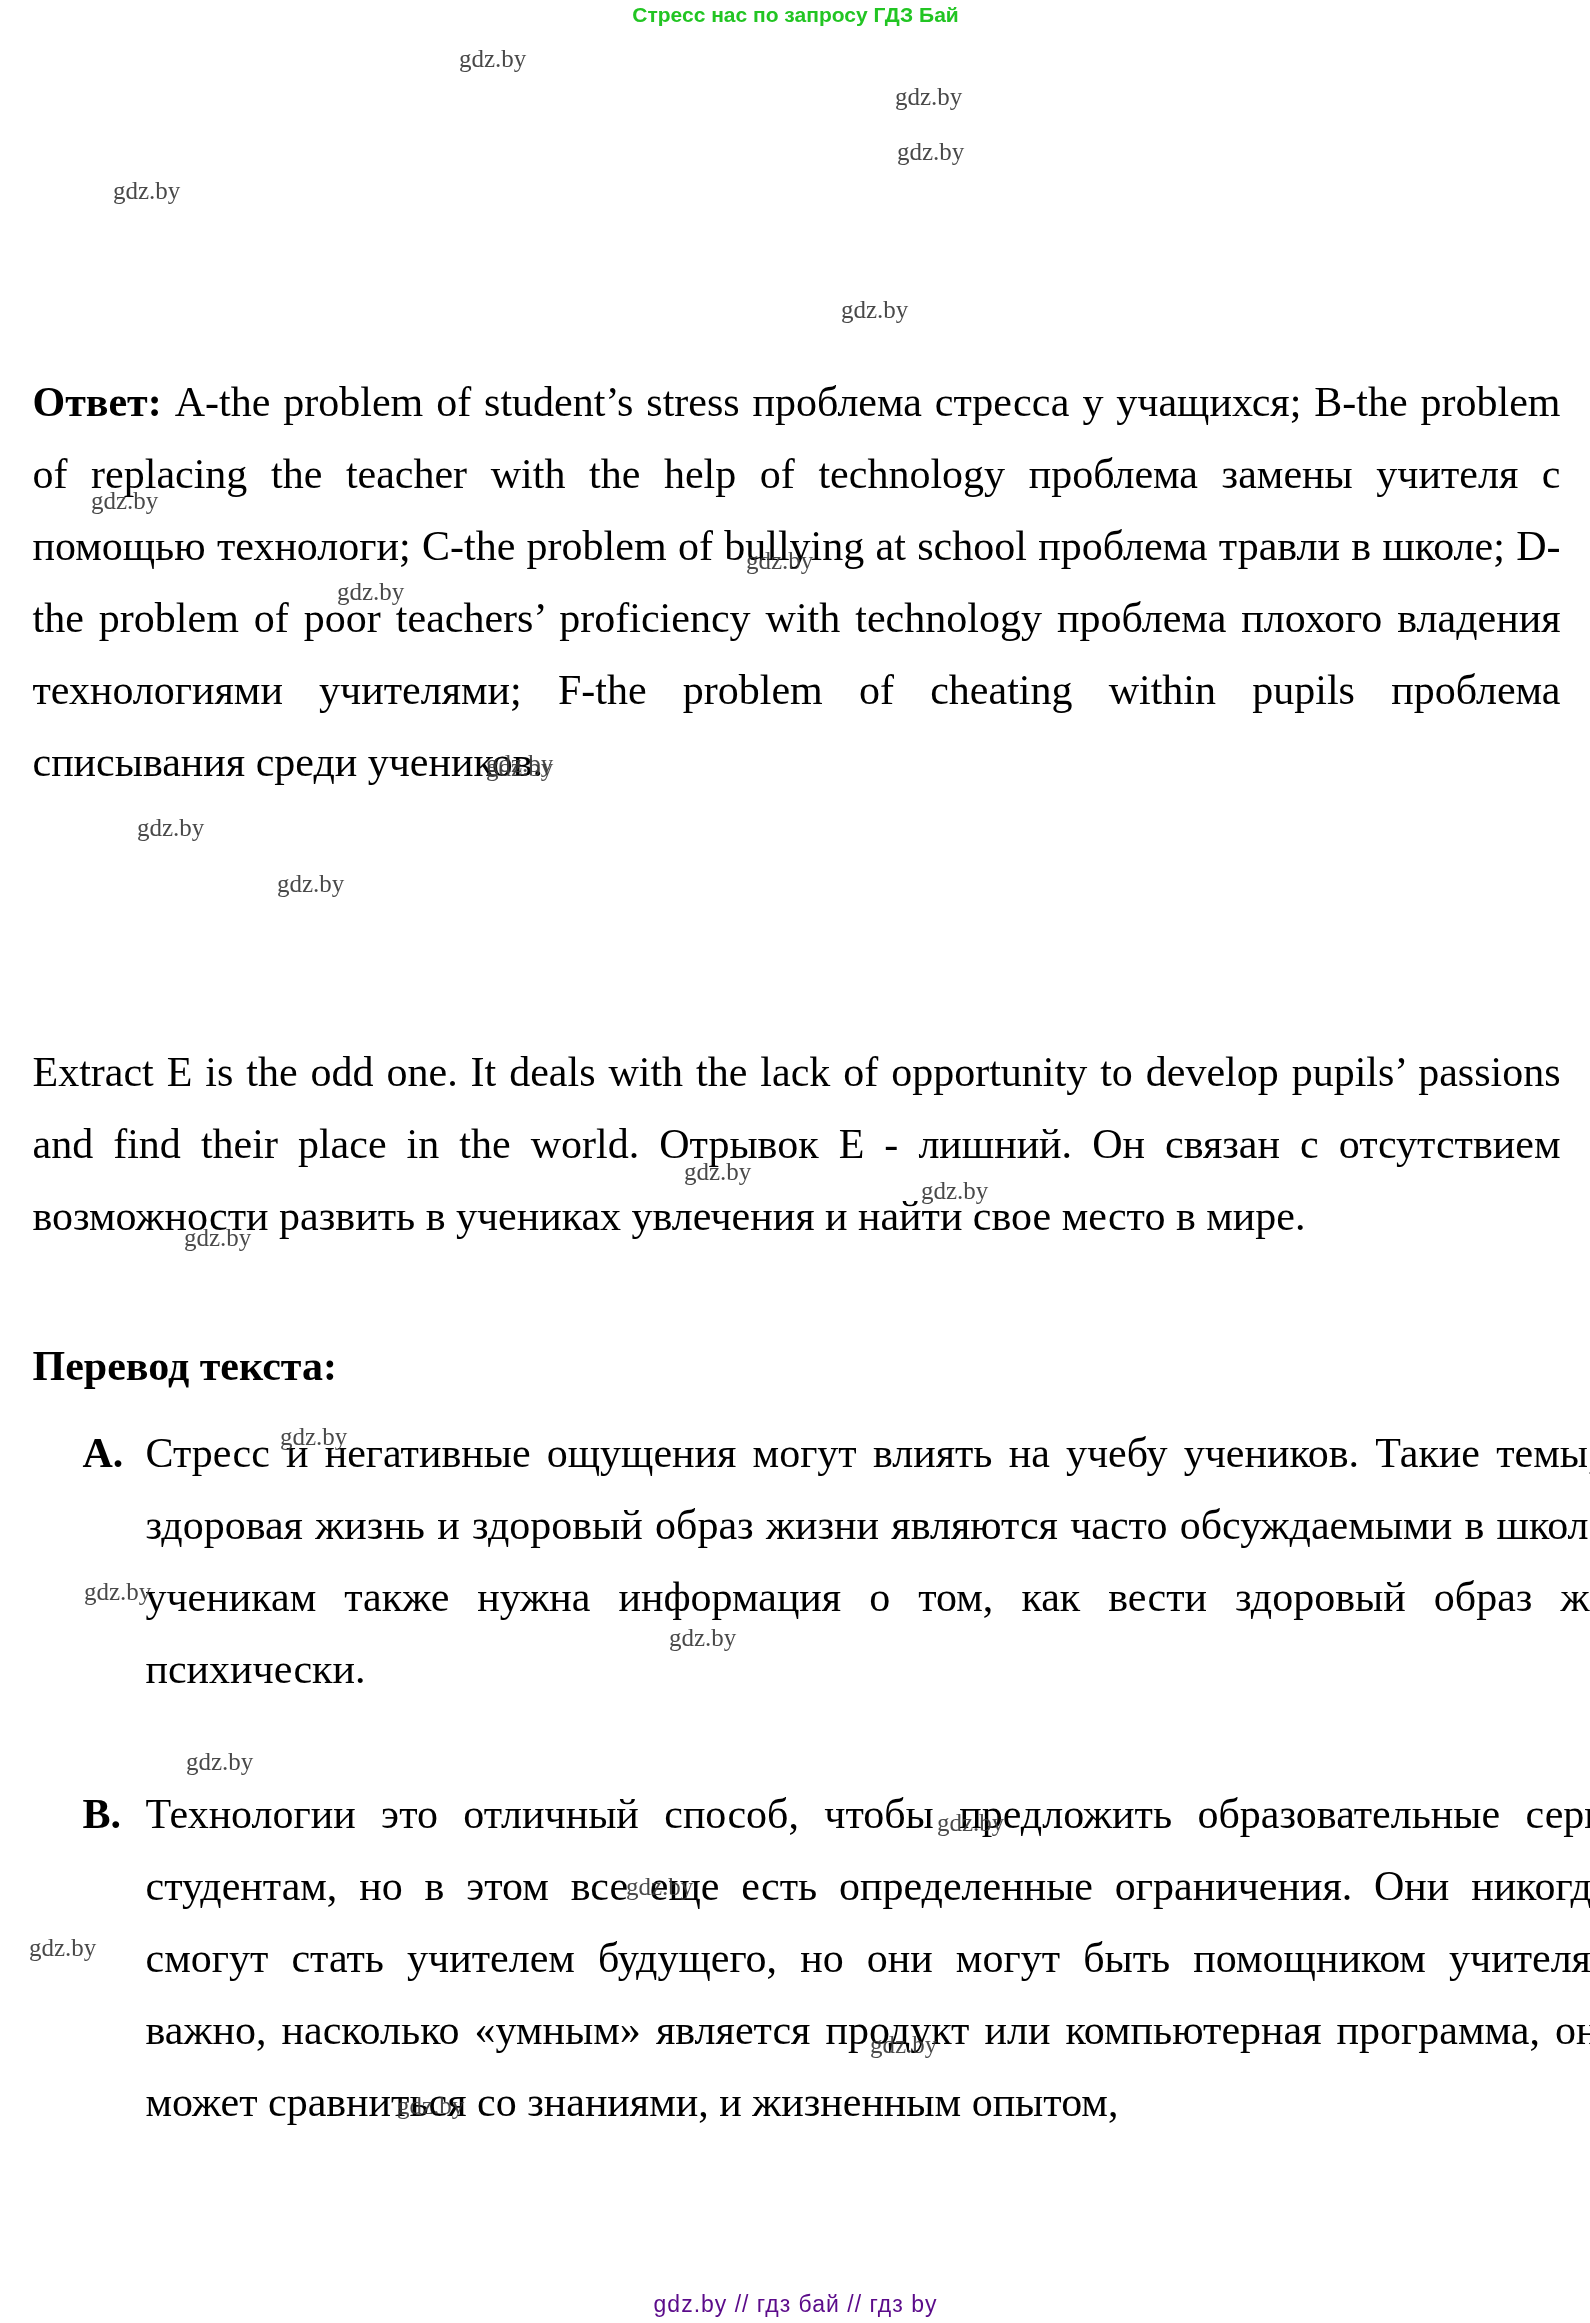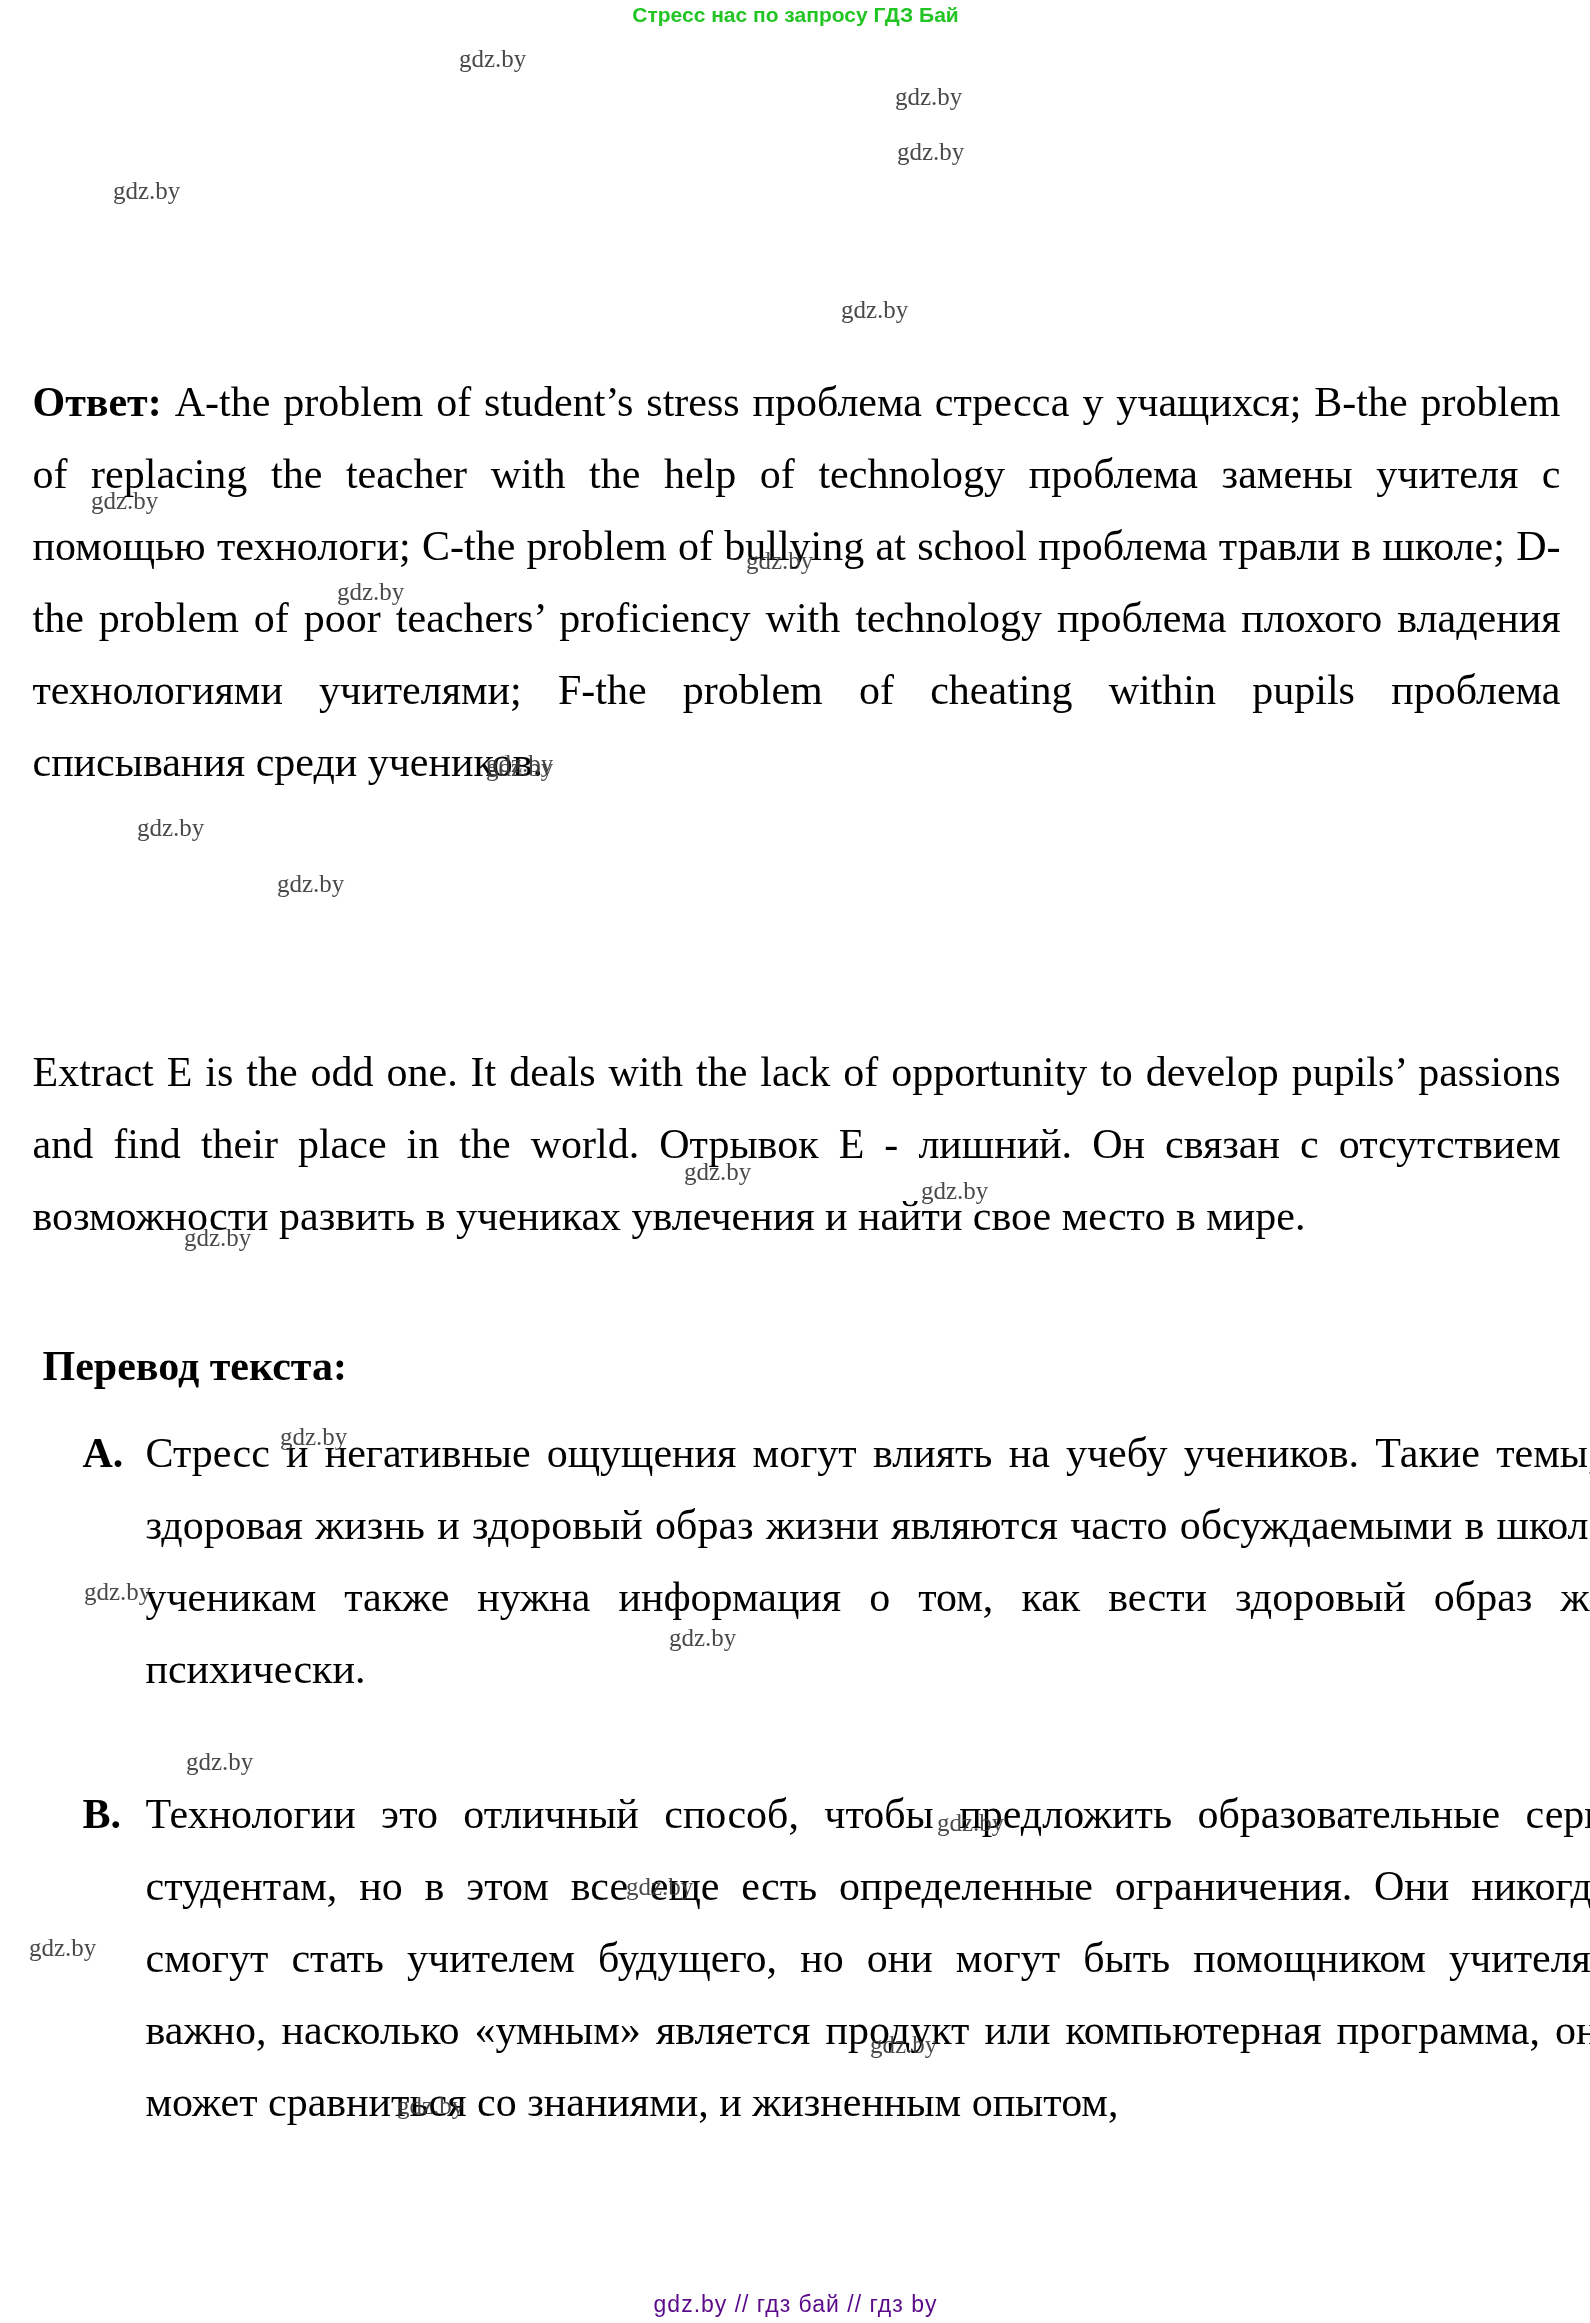--- a/index.html
+++ b/index.html
@@ -73,21 +73,20 @@
     width: 1528px;
   }
 
   #translation-heading {
     position: absolute;
     left: 32.5px;
     top: 1335px;
     font-size: 42px;
     line-height: 63px;
     font-weight: 700;
-    margin-left: 10px;
   }
 
   
   .trans-item {
     position: absolute;
     left: 32.5px;
     width: 1528px;
     font-size: 42px;
     line-height: 72px;
     text-align: justify;

